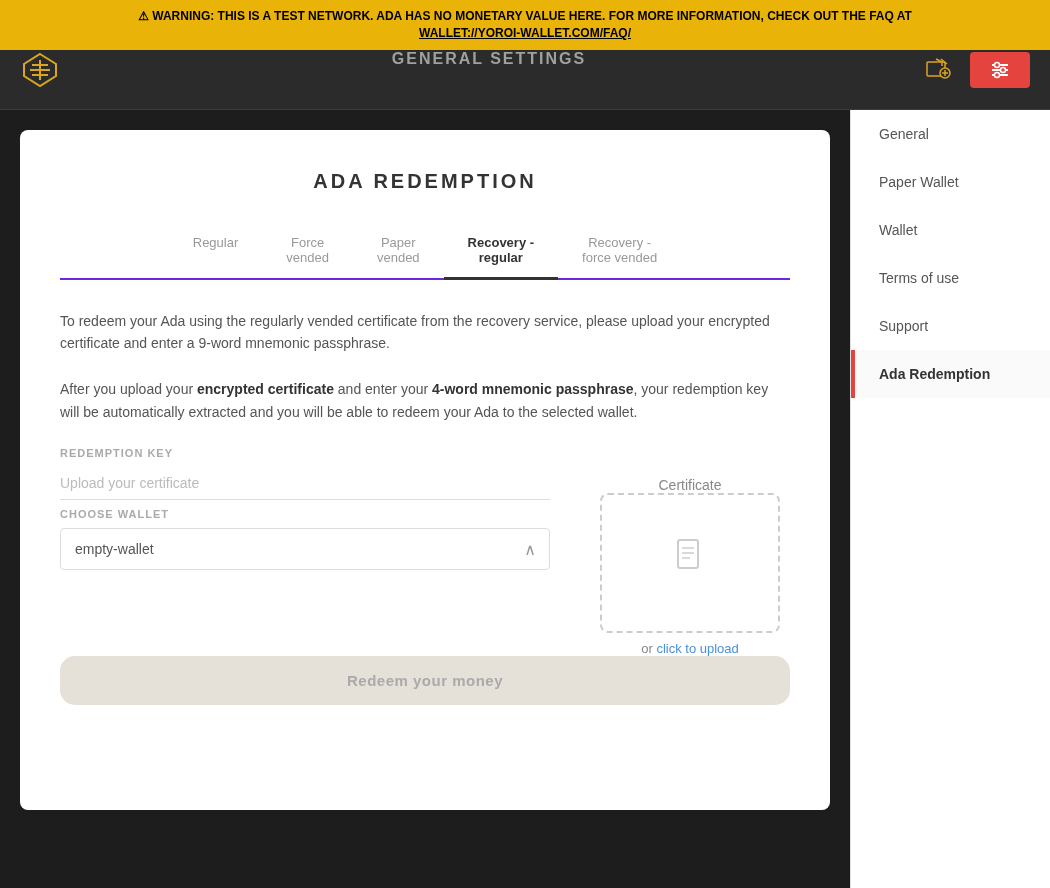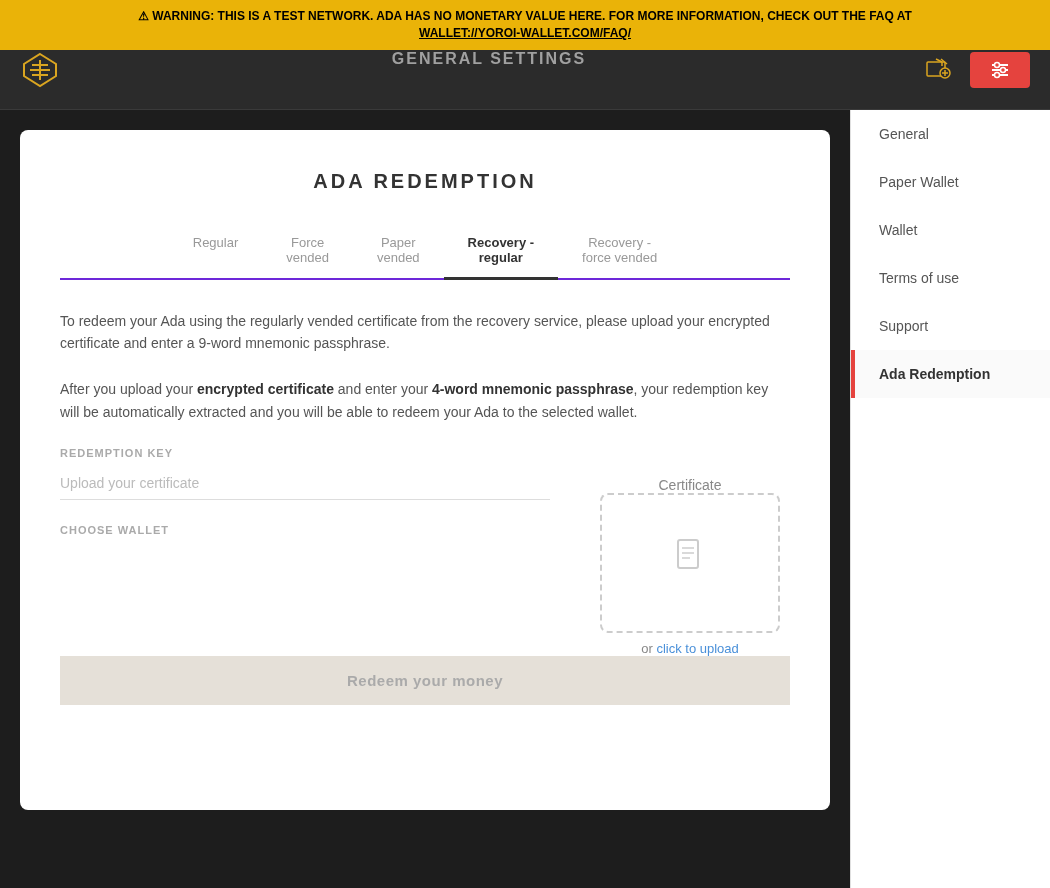--- a/index.html
+++ b/index.html
@@ -169,21 +169,21 @@
     }
     .field-input {
       width: 100%;
       border: none;
       border-bottom: 1px solid #ddd;
       padding: 8px 0;
       font-size: 14px;
       color: #999;
       outline: none;
       background: transparent;
-      margin-bottom: 24px;
+      margin-bottom: 8px;
     }
     .field-input::placeholder {
       color: #bbb;
     }
 
     
     .field-select-wrapper {
       position: relative;
       margin-bottom: 40px;
     }
@@ -241,21 +241,21 @@
       color: #4a90d9;
     }
 
     
     .submit-btn {
       width: 100%;
       padding: 16px;
       background: #e5e0d8;
       color: #aaa;
       border: none;
-      border-radius: 0;
+      border-radius: 15px;
       font-size: 15px;
       font-weight: 600;
       cursor: not-allowed;
       text-align: center;
       letter-spacing: 0.5px;
     }
 
     
     .sidebar {
       width: 200px;
@@ -359,20 +359,28 @@
       </p>
 
       
       <div class="form-area">
 
         <div class="form-left">
           <div class="field-label">REDEMPTION KEY</div>
           <input class="field-input" type="text" placeholder="Upload your certificate" style="">
 
           <div class="field-label">CHOOSE WALLET</div>
+          <div class="field-select-wrapper">
+            <select class="field-select">
+              <option>empty-wallet</option>
+              <option>Wallet 1</option>
+              <option>Wallet 2</option>
+            </select>
+            <span class="select-arrow">∧</span>
+          </div>
         </div>
 
         <div class="form-right">
           <div class="certificate-label">Certificate</div>
           <div class="upload-area">
             <span class="upload-icon">
               <svg width="40" height="40" viewBox="0 0 40 40" fill="none">
                 <rect x="8" y="5" width="20" height="28" rx="2" stroke="#ccc" stroke-width="2"></rect>
                 <line x1="12" y1="13" x2="24" y2="13" stroke="#ccc" stroke-width="1.5"></line>
                 <line x1="12" y1="18" x2="24" y2="18" stroke="#ccc" stroke-width="1.5"></line>

